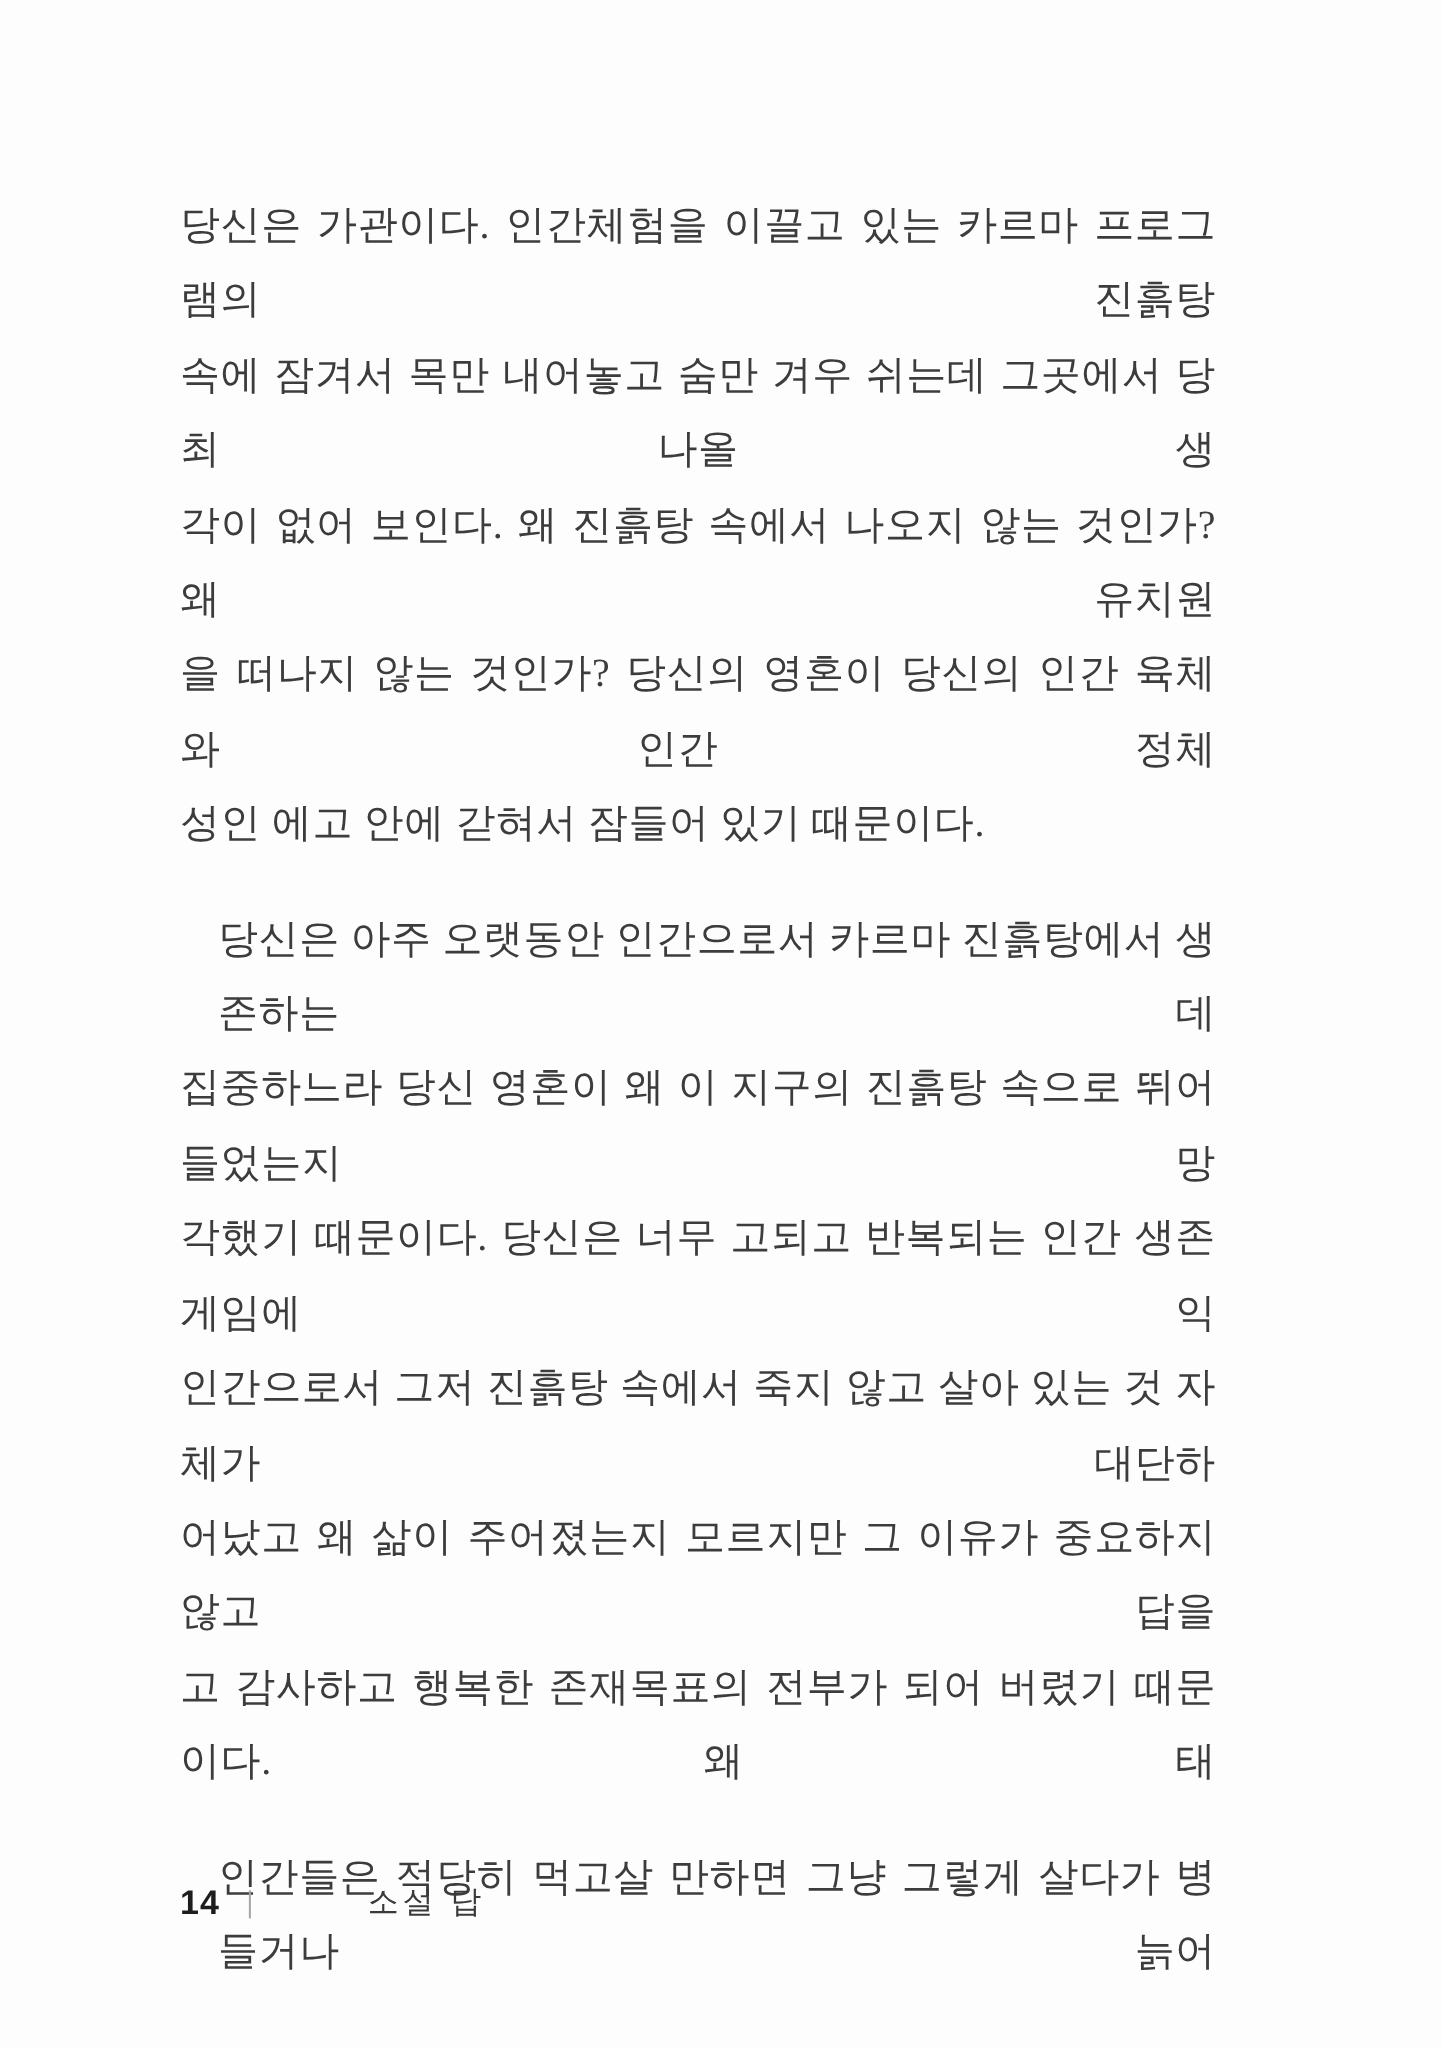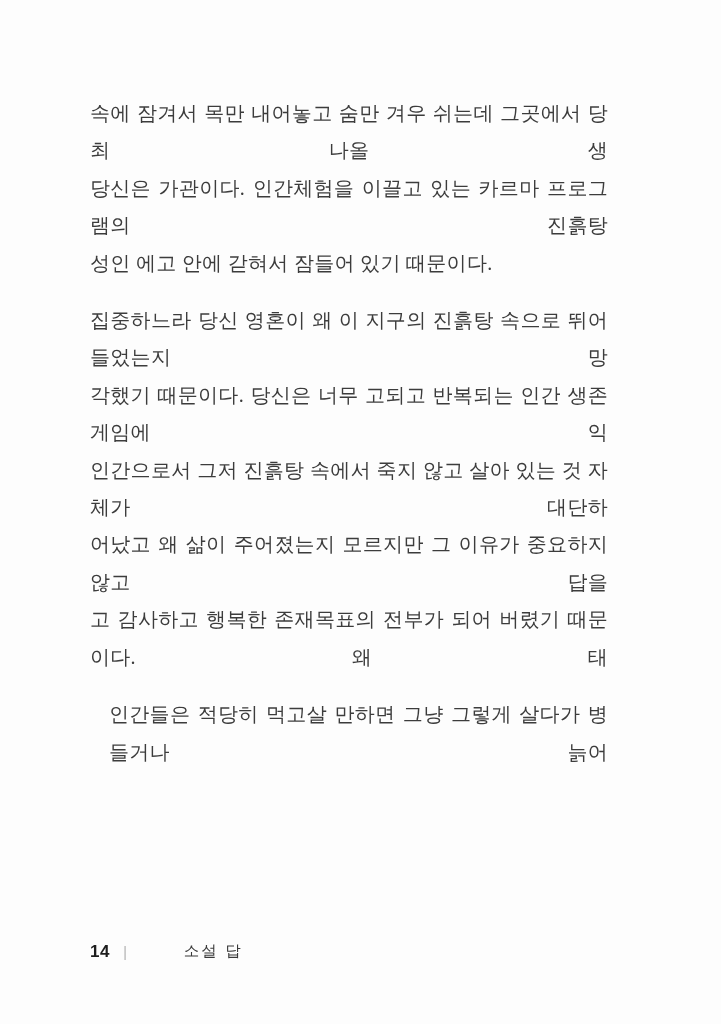--- a/index.html
+++ b/index.html
@@ -72,25 +72,28 @@
     margin-left: 44px;
   }
 </style>
 </head>
 <body>
 
 <div class="page">
 
   <main class="text-block" id="paragraphs">
       <p class="para">
+        <span class="line first">당신은 가관이다. 인간체험을 이끌고 있는 카르마 프로그램의 진흙탕</span>
         <span class="line">속에 잠겨서 목만 내어놓고 숨만 겨우 쉬는데 그곳에서 당최 나올 생</span>
-        <span class="line first">당신은 가관이다. 인간체험을 이끌고 있는 카르마 프로그램의 진흙탕</span>
+        <span class="line">각이 없어 보인다. 왜 진흙탕 속에서 나오지 않는 것인가? 왜 유치원</span>
+        <span class="line">을 떠나지 않는 것인가? 당신의 영혼이 당신의 인간 육체와 인간 정체</span>
         <span class="line last">성인 에고 안에 갇혀서 잠들어 있기 때문이다.</span>
       </p>
       <p class="para indent">
+        <span class="line first">당신은 아주 오랫동안 인간으로서 카르마 진흙탕에서 생존하는 데</span>
         <span class="line">집중하느라 당신 영혼이 왜 이 지구의 진흙탕 속으로 뛰어들었는지 망</span>
         <span class="line">각했기 때문이다. 당신은 너무 고되고 반복되는 인간 생존 게임에 익</span>
         <span class="line">인간으로서 그저 진흙탕 속에서 죽지 않고 살아 있는 것 자체가 대단하</span>
         <span class="line">어났고 왜 삶이 주어졌는지 모르지만 그 이유가 중요하지 않고 답을</span>
         <span class="line">고 감사하고 행복한 존재목표의 전부가 되어 버렸기 때문이다. 왜 태</span>
       </p>
       <p class="para indent">
         <span class="line first">인간들은 적당히 먹고살 만하면 그냥 그렇게 살다가 병들거나 늙어</span>
       </p>
     </main>

